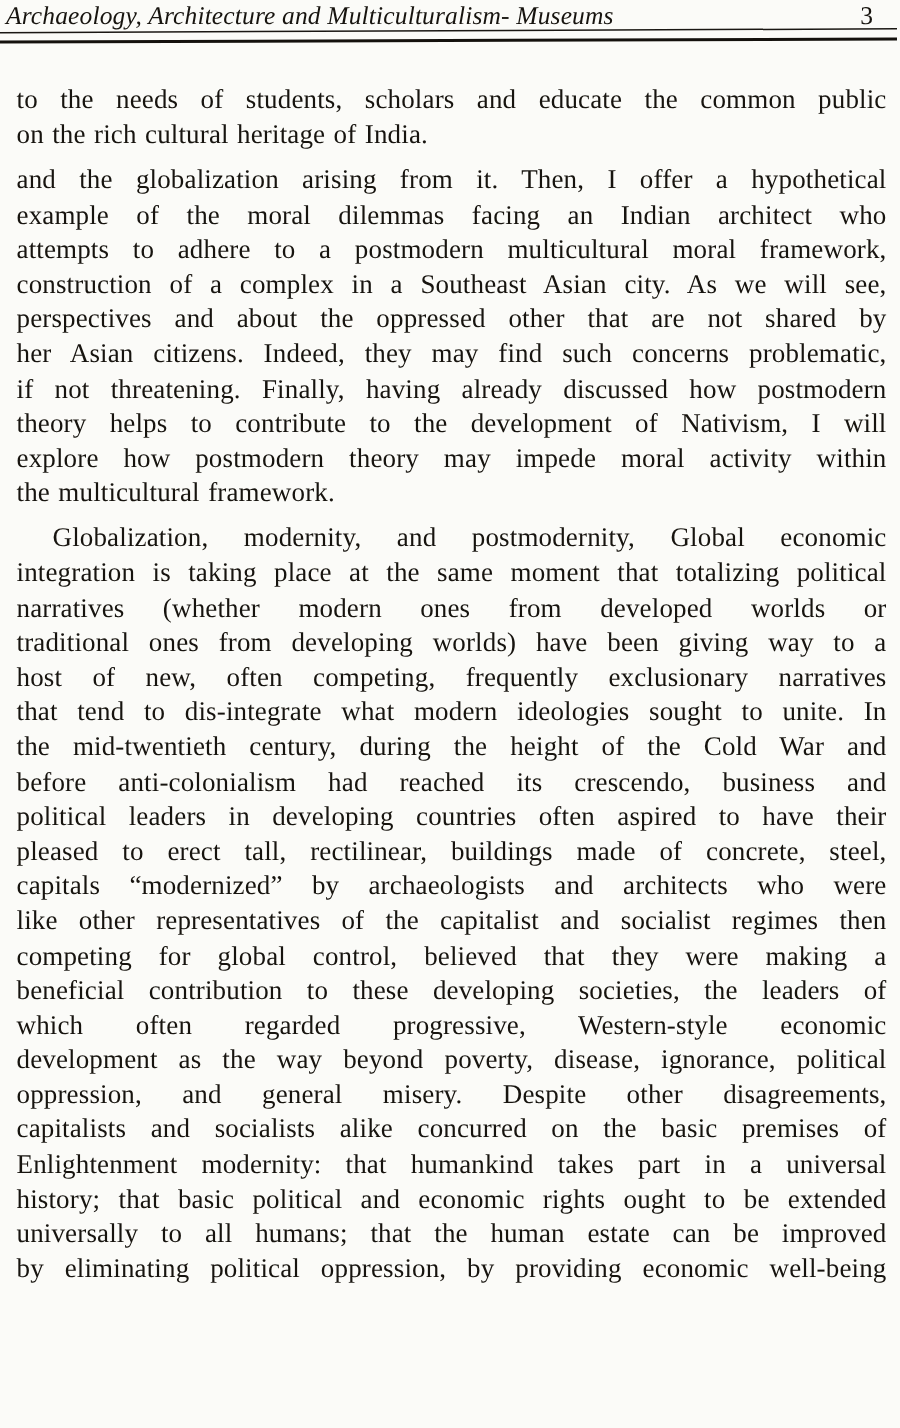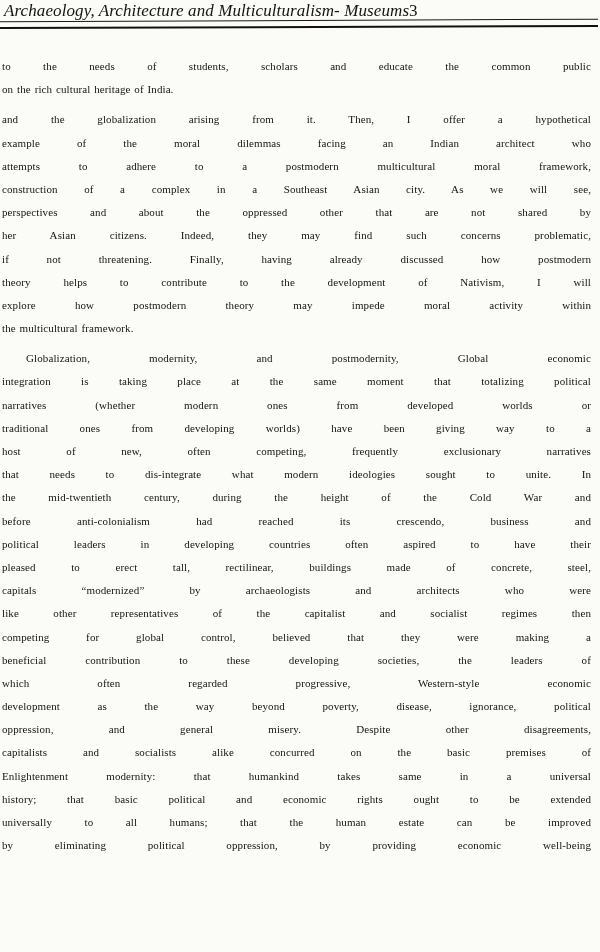--- a/index.html
+++ b/index.html
@@ -16,22 +16,23 @@
   }
   .page {
     position: relative;
     width: 600px;
     height: 952px;
     box-sizing: border-box;
     padding: 3px 0 0 0;
   }
   .header-row {
     display: flex;
+    justify-content: space-between;
     align-items: baseline;
-    padding: 0 8px 0 4px;
+    padding: 0 18px 0 4px;
     height: 16px;
   }
   .header-title {
     font-style: italic;
     font-size: 17px;
     line-height: 16px;
     letter-spacing: 0.1px;
     white-space: nowrap;
   }
   .header-pagenum {
@@ -45,22 +46,22 @@
     transform: rotate(-0.25deg);
   }
   .rule-thick {
     height: 0;
     border-top: 2.6px solid #14110d;
     margin: 5px 2px 0 0;
     transform: rotate(-0.2deg);
   }
   .body-text {
     margin-top: 27px;
-    padding: 0 9px 0 2px;
-    font-size: 11px;
+    padding: 0 9px 0 11px;
+    font-size: 18px;
   }
   .para {
     margin: 0 0 7px 0;
   }
   .para:last-child {
     margin-bottom: 0;
   }
   .line {
     line-height: 23.2px;
     height: 23.2px;
@@ -104,32 +105,32 @@
         <div class="line">theory helps to contribute to the development of Nativism, I will</div>
         <div class="line">explore how postmodern theory may impede moral activity within</div>
         <div class="line lastline">the multicultural framework.</div>
       </div>
       <div class="para">
         <div class="line firstline">Globalization, modernity, and postmodernity, Global economic</div>
         <div class="line">integration is taking place at the same moment that totalizing political</div>
         <div class="line">narratives (whether modern ones from developed worlds or</div>
         <div class="line">traditional ones from developing worlds) have been giving way to a</div>
         <div class="line">host of new, often competing, frequently exclusionary narratives</div>
-        <div class="line">that needs to dis-integrate what modern ideologies sought to unite. In</div>
+        <div class="line">that tend to dis-integrate what modern ideologies sought to unite. In</div>
         <div class="line">the mid-twentieth century, during the height of the Cold War and</div>
         <div class="line">before anti-colonialism had reached its crescendo, business and</div>
         <div class="line">political leaders in developing countries often aspired to have their</div>
         <div class="line">pleased to erect tall, rectilinear, buildings made of concrete, steel,</div>
         <div class="line">capitals “modernized” by archaeologists and architects who were</div>
         <div class="line">like other representatives of the capitalist and socialist regimes then</div>
         <div class="line">competing for global control, believed that they were making a</div>
         <div class="line">beneficial contribution to these developing societies, the leaders of</div>
         <div class="line">which often regarded progressive, Western-style economic</div>
         <div class="line">development as the way beyond poverty, disease, ignorance, political</div>
         <div class="line">oppression, and general misery. Despite other disagreements,</div>
         <div class="line">capitalists and socialists alike concurred on the basic premises of</div>
-        <div class="line">Enlightenment modernity: that humankind takes same in a universal</div>
+        <div class="line">Enlightenment modernity: that humankind takes part in a universal</div>
         <div class="line">history; that basic political and economic rights ought to be extended</div>
         <div class="line">universally to all humans; that the human estate can be improved</div>
         <div class="line">by eliminating political oppression, by providing economic well-being</div>
       </div>
     </div>
 </div>
 
 </body></html>

